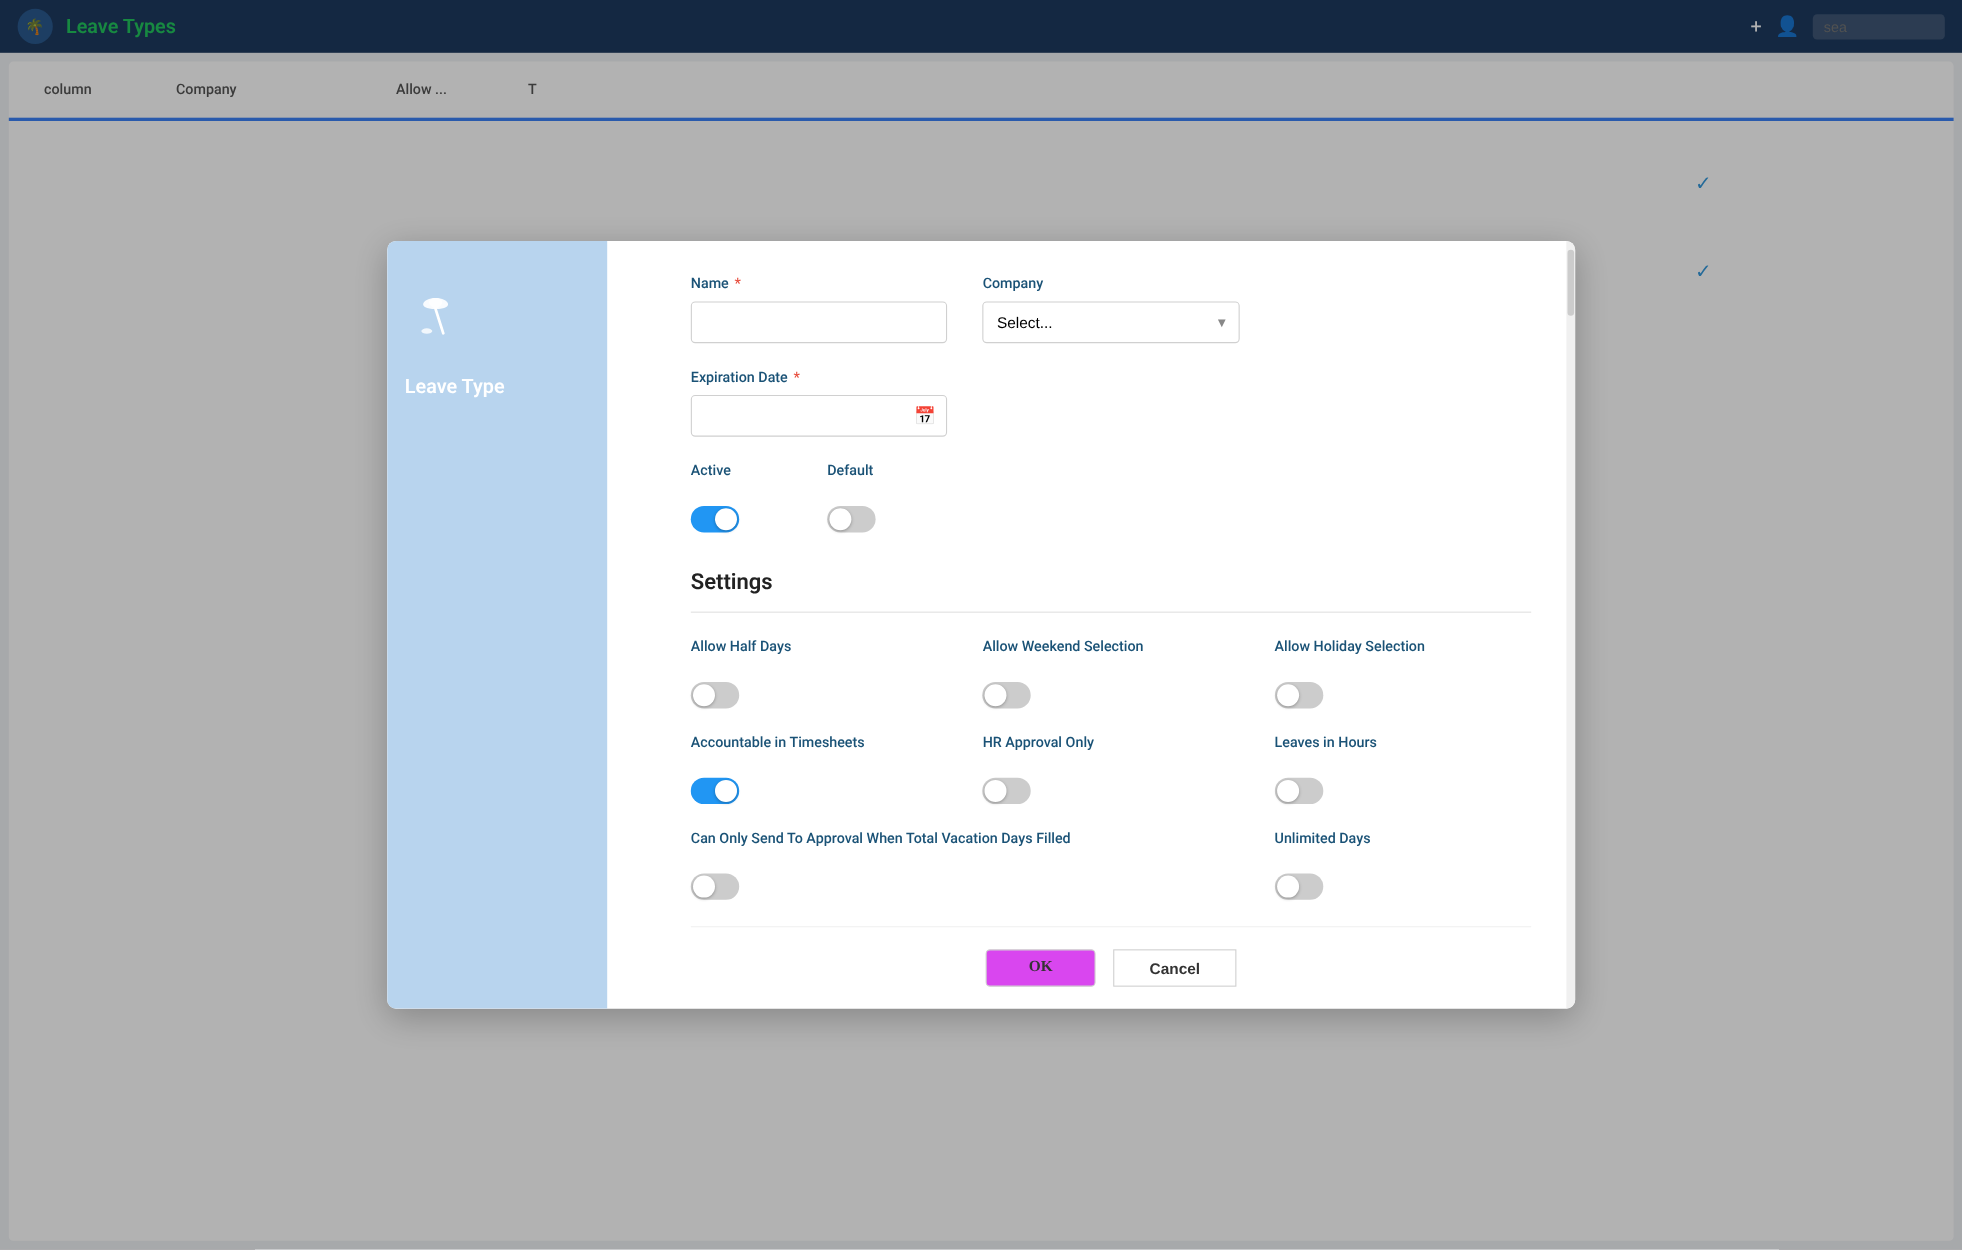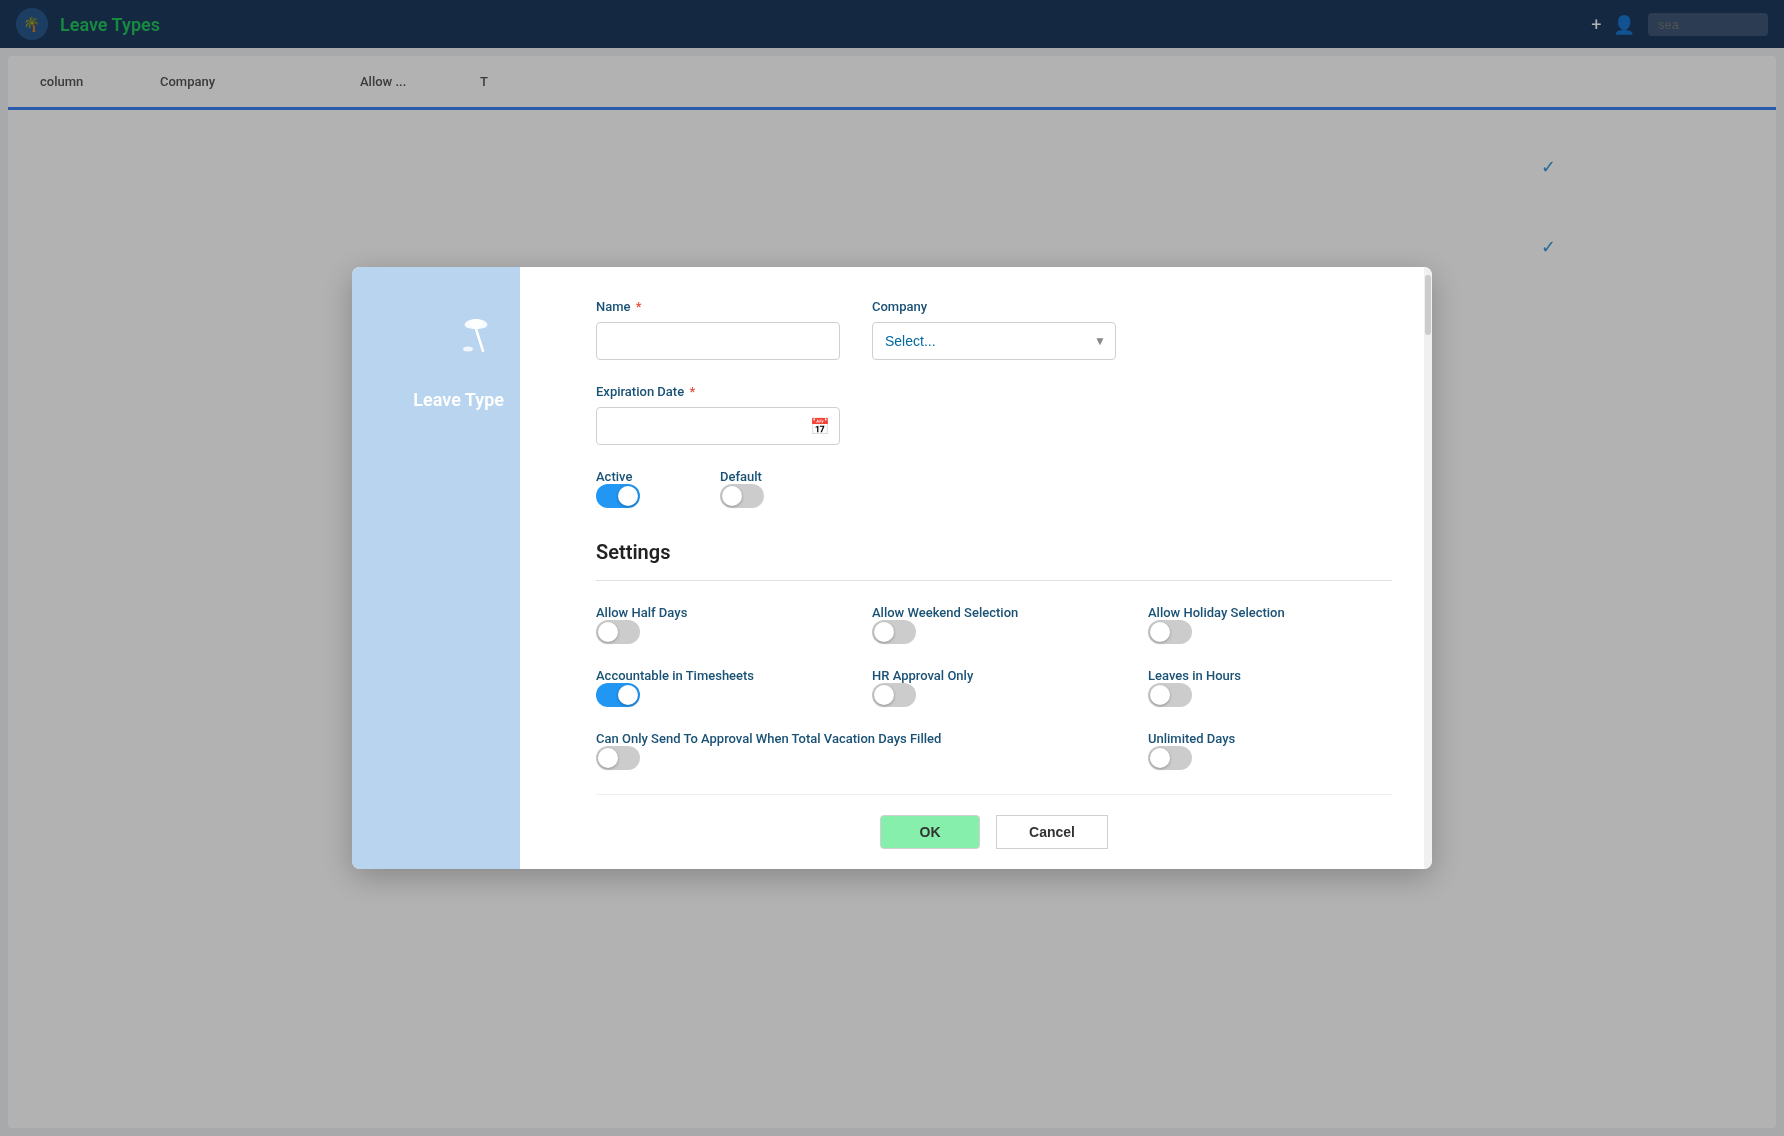--- a/index.html
+++ b/index.html
@@ -115,25 +115,25 @@
       width: 1080px;
       max-height: 860px;
       display: flex;
       box-shadow: 0 8px 32px rgba(0,0,0,0.25);
       overflow: hidden;
       position: relative;
     }
 
     
     .dialog-sidebar {
-      width: 168px;
+      width: 200px;
       background: #b8d4ee;
       display: flex;
       flex-direction: column;
-      align-items: flex-end;
+      align-items: flex-start;
       padding: 40px 16px 24px;
       flex-shrink: 0;
     }
 
     .sidebar-icon {
       font-size: 40px;
       margin-bottom: 16px;
       color: white;
     }
 
@@ -222,21 +222,21 @@
 
     .form-select-wrapper {
       position: relative;
     }
 
     .form-select {
       border: 1px solid #d0d0d0;
       border-radius: 4px;
       padding: 8px 32px 8px 12px;
       font-size: 14px;
-      color: #0369a1;
+      color: #000000;
       outline: none;
       height: 38px;
       width: 100%;
       appearance: none;
       background: white;
       cursor: pointer;
     }
 
     .select-arrow {
       position: absolute;
@@ -271,21 +271,21 @@
       transform: translateY(-50%);
       color: #888;
       pointer-events: none;
       font-size: 16px;
     }
 
     
     .toggle-group {
       display: flex;
       flex-direction: column;
-      gap: 0;
+      gap: 24px;
       justify-content: space-between;
     }
 
     .toggle-switch {
       width: 44px;
       height: 24px;
       border-radius: 12px;
       position: relative;
       cursor: pointer;
       display: inline-flex;
@@ -348,29 +348,30 @@
     .dialog-footer {
       display: flex;
       justify-content: center;
       gap: 16px;
       padding: 20px 40px;
       border-top: 1px solid #f0f0f0;
       margin-top: 24px;
     }
 
     .btn-ok {
-      background: #86efac;
+      background: #d946ef;
       border: 1px solid #d0d0d0;
       border-radius: 4px;
       padding: 8px 32px;
       font-size: 14px;
       font-weight: 600;
       color: #333;
       cursor: pointer;
       min-width: 100px;
+      font-family: Liberation Serif, serif;
     }
 
     .btn-cancel {
       background: white;
       border: 1px solid #d0d0d0;
       border-radius: 0;
       padding: 8px 32px;
       font-size: 14px;
       font-weight: 600;
       color: #333;

